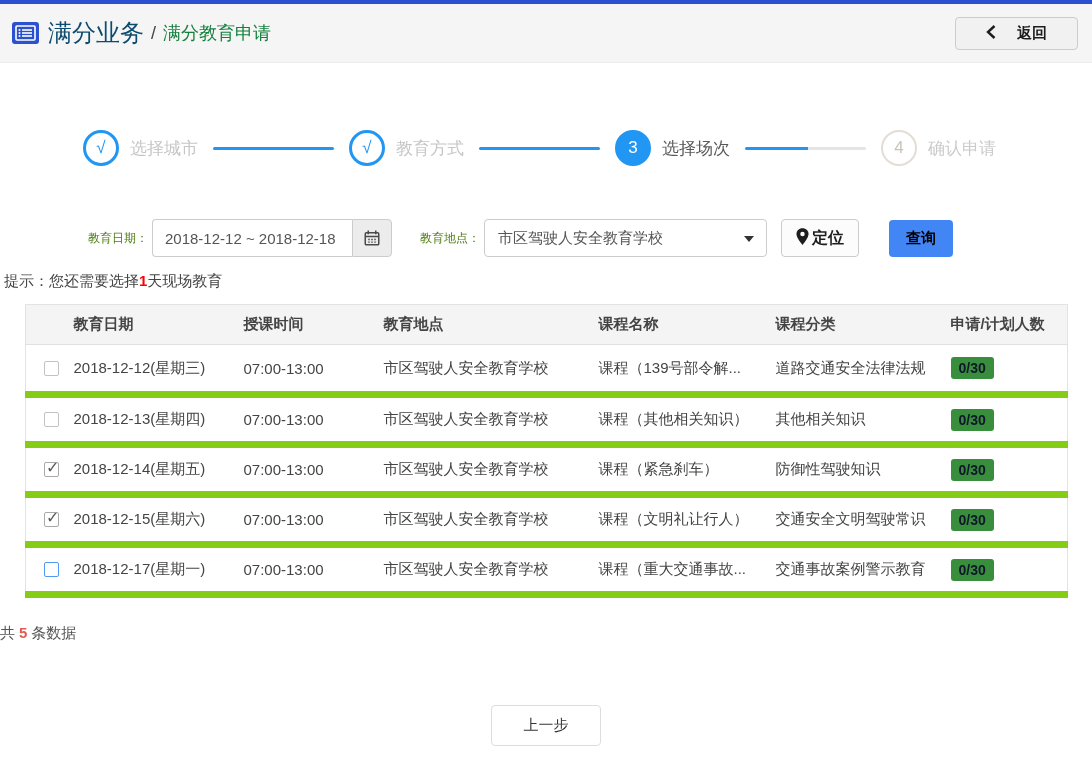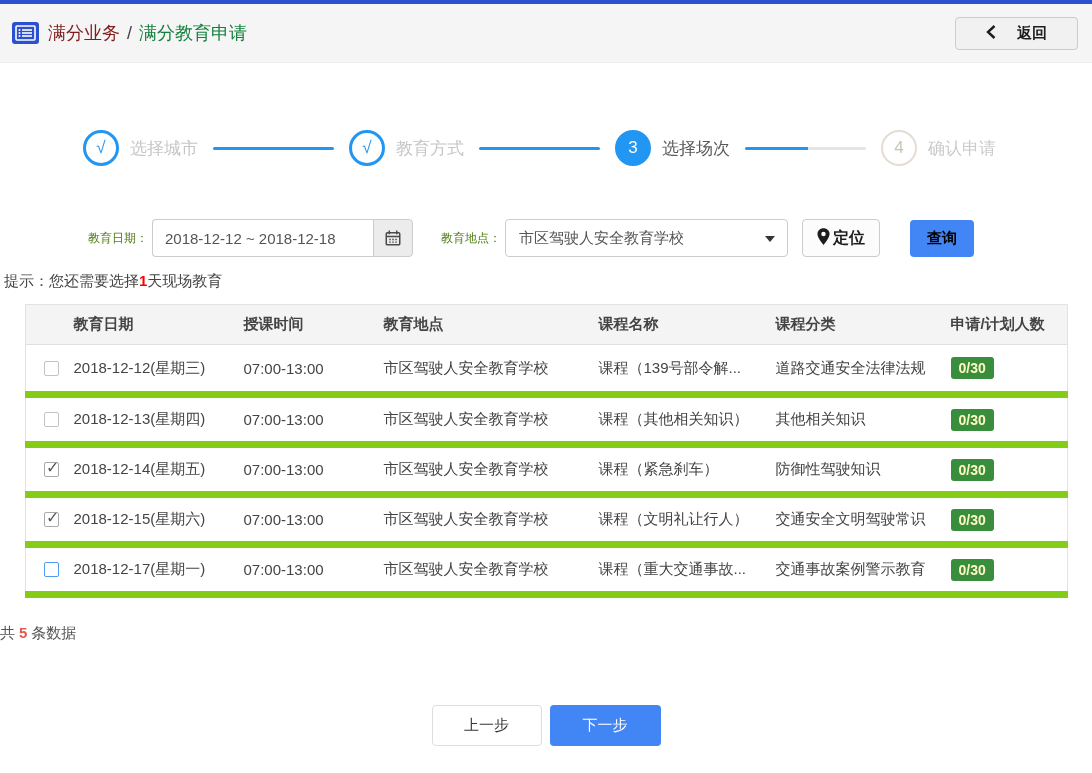--- a/index.html
+++ b/index.html
@@ -4,21 +4,21 @@
 <style>
   * { box-sizing: border-box; margin: 0; padding: 0; }
   html, body { width: 1092px; height: 773px; background: #fff;
     font-family: "Liberation Sans", "DejaVu Sans", sans-serif; overflow: hidden; }
 
   
   .topbar { height: 4px; background: #2b50d0; }
   .header { height: 59px; background: #f5f5f5; border-bottom: 1px solid #ececec;
     display: flex; align-items: center; padding: 0 12px; }
   .crumb-icon { width: 27px; height: 22px; flex: 0 0 auto; }
-  .crumb-root { color: #7f1d1d; font-size: 18px; margin-left: 9px; text-align: center; }
+  .crumb-root { color: #0c4a6e; font-size: 24px; margin-left: 9px; text-align: center; }
   .crumb-sep { color: #444; font-size: 18px; margin: 0 7px; }
   .crumb-current { color: #15803d; font-size: 18px; }
   .back-btn { margin-left: auto; margin-right: 2px; height: 33px; padding: 0 30px;
     background: #f1f1f1; border: 1px solid #ccc; border-radius: 4px;
     display: flex; align-items: center; gap: 21px; cursor: pointer;
     font-size: 15px; font-weight: bold; color: #1d1d1d; }
 
   
   .steps { display: flex; align-items: center; margin: 67px 96px 0 83px; height: 36px; }
   .step { display: flex; align-items: center; }
@@ -31,21 +31,21 @@
   .step.done .step-label { color: #c6c6c6; }
   .step.active .step-label { color: #595959; }
   .step.pending .step-label { color: #cbcbcb; }
   .connector { flex: 1; height: 3px; background: #2196f3; margin: 0 15px; border-radius: 2px; }
   .connector.half { background: linear-gradient(90deg, #2196f3 0 52%, #e4e4e4 52% 100%); }
 
   
   .filters { display: flex; align-items: center; margin: 53px 0 0 88px; }
   .filter-label { font-size: 12px; color: #4d7c0f; }
   .date-group { display: flex; margin-left: 4px; }
-  .date-input { width: 221px; height: 38px; border: 1px solid #ccc; border-right: none;
+  .date-input { width: 200px; height: 38px; border: 1px solid #ccc; border-right: none;
     border-radius: 4px 0 0 4px; padding: 0 12px; font-size: 15px; color: #555; outline: none; }
   .calendar-addon { width: 40px; height: 38px; background: #ececec; border: 1px solid #ccc;
     border-radius: 0 4px 4px 0; display: flex; align-items: center; justify-content: center; cursor: pointer; }
   .loc-label { margin-left: 28px; }
   .select-box { position: relative; width: 283px; height: 38px; margin-left: 4px;
     border: 1px solid #ccc; border-radius: 4px; background: #fff; cursor: pointer;
     display: flex; align-items: center; padding: 0 28px 0 13px; font-size: 15px; color: #555; }
   .select-caret { position: absolute; right: 12px; top: 16px; width: 0; height: 0;
     border-left: 5px solid transparent; border-right: 5px solid transparent; border-top: 6px solid #333; }
   .locate-btn { margin-left: 14px; height: 38px; padding: 0 14px; background: #fcfcfc;
@@ -65,21 +65,21 @@
   .grid th { background: #f4f4f4; height: 40px; text-align: left; padding: 0 8px;
     font-size: 15px; color: #444; font-weight: bold; border-bottom: 1px solid #e0e0e0; white-space: nowrap; }
   .grid td { height: 50px; padding: 0 8px; font-size: 15px; color: #444;
     border-bottom: 7px solid #84cc16; white-space: nowrap; overflow: hidden; }
   .cb { width: 15px; height: 15px; border: 1px solid #c3c3c3; border-radius: 2px;
     background: #fff; margin-left: 10px; position: relative; cursor: pointer; }
   .cb.checked { border-color: #a9a9a9; }
   .cb.checked::after { content: "✓"; position: absolute; top: -5px; left: 1px;
     font-size: 16px; font-weight: bold; color: #575757; }
   .cb.unchecked-active { border: 1px solid #4e9af5; }
-  .badge { display: inline-block; background: #388e3c; color: #fef9c3; font-weight: bold;
+  .badge { display: inline-block; background: #388e3c; color: #0f172a; font-weight: bold;
     font-size: 14px; padding: 3px 8px; border-radius: 3px; }
 
   
   .summary { text-align: left; margin: 26px 27px 0 0; font-size: 15px; color: #555; }
   .summary .num { color: #e25b50; font-weight: bold; margin: 0 4px; }
   .footer { display: flex; justify-content: center; gap: 8px; margin-top: 62px; }
   .btn-prev { width: 110px; height: 41px; background: #fff; border: 1px solid #ddd;
     border-radius: 4px; font-size: 15px; color: #333; cursor: pointer; font-family: inherit; }
   .btn-next { width: 111px; height: 41px; background: #4285f4; border: none;
     border-radius: 4px; font-size: 15px; color: #fff; cursor: pointer; font-family: inherit; }
@@ -261,14 +261,13 @@
   </tr>
 </tbody>
 </table>
 
 <div class="summary">
   <span>共</span><span class="num">5</span><span>条数据</span>
 </div>
 
 <div class="footer">
   <button class="btn-prev">上一步</button>
-  <button class="btn-next">下一步</button>
 </div>
 
 </body></html>

